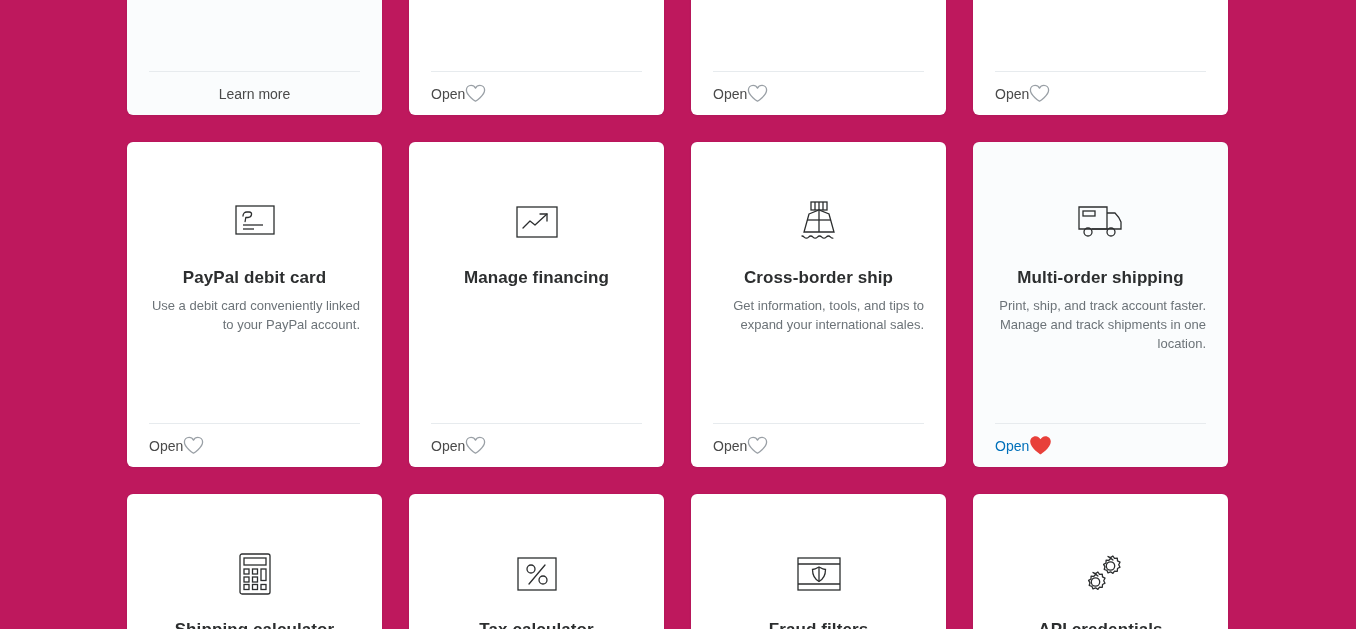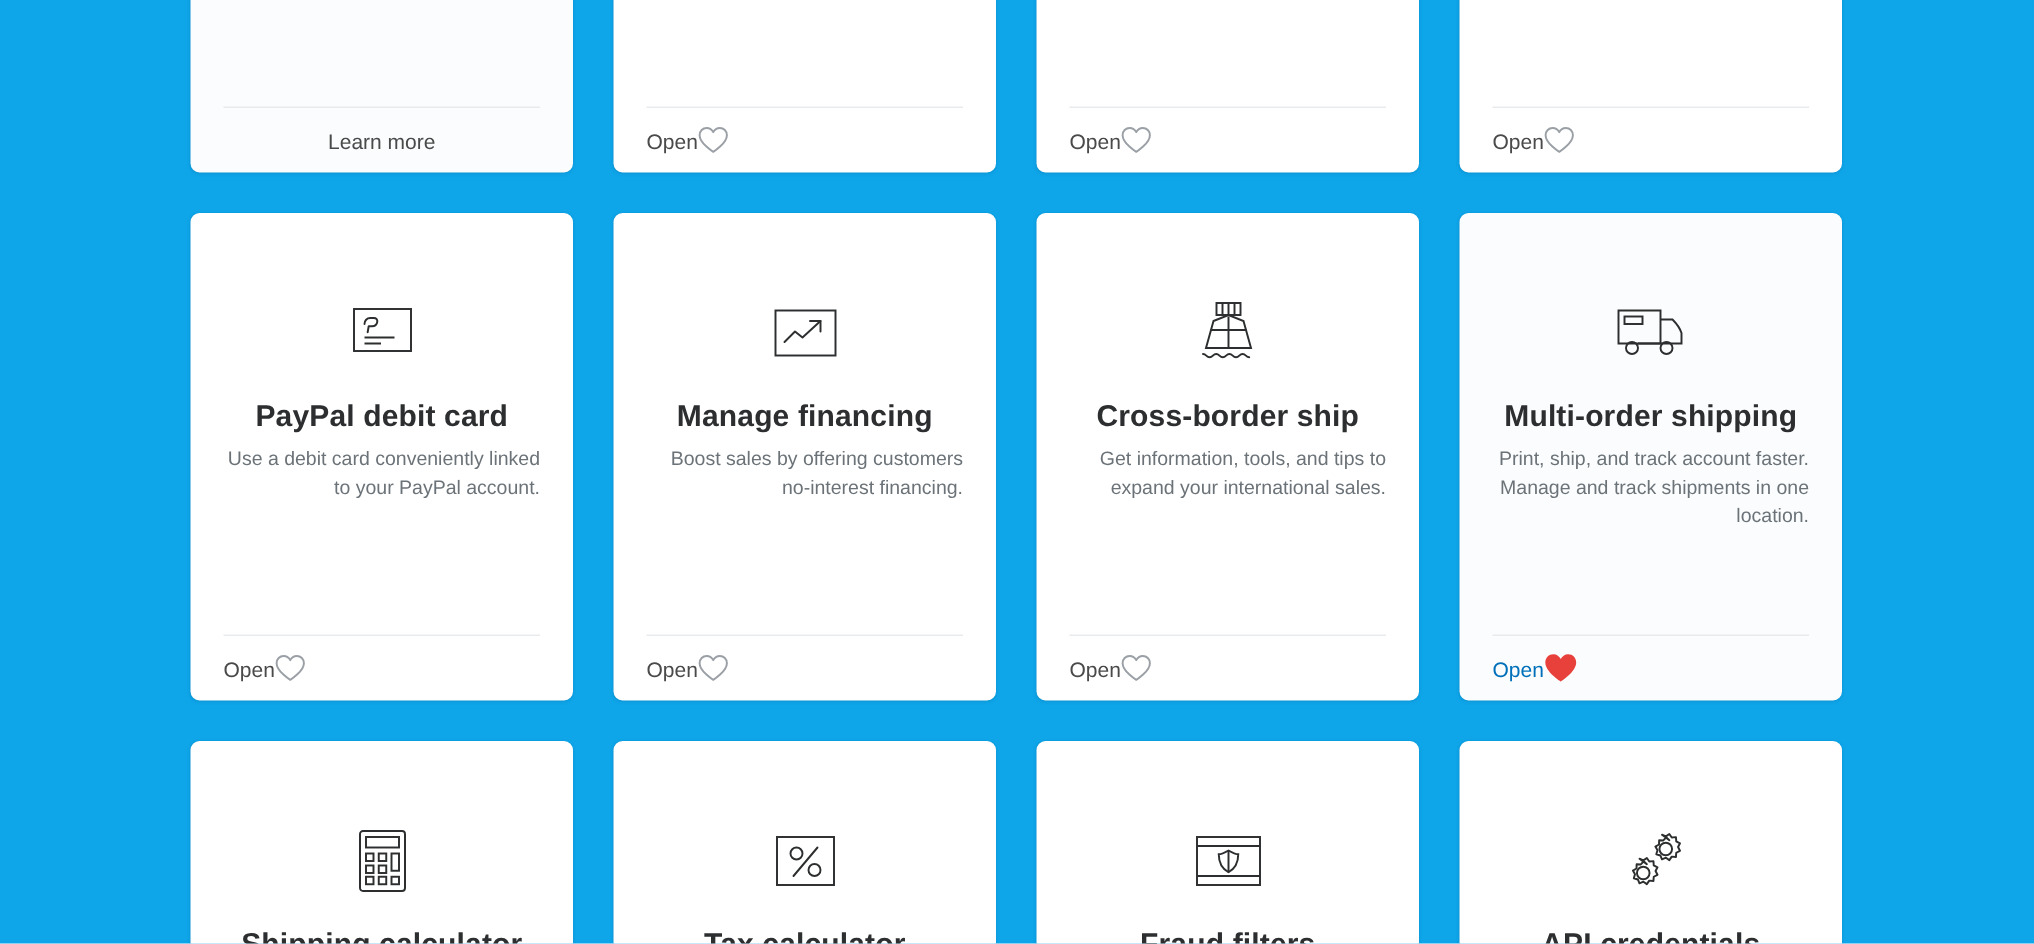--- a/index.html
+++ b/index.html
@@ -9,21 +9,21 @@
     overflow: hidden;
     background: #f2f5f7;
     font-family: "Liberation Sans", sans-serif;
     -webkit-font-smoothing: antialiased;
   }
 
   .page {
     position: relative;
     width: 1356px;
     height: 629px;
-    background: #0ea5e9;
+    background: #be185d;
   }
 
   .grid {
     position: absolute;
     left: 127px;
     top: -210px;
     width: 1102px;
     display: grid;
     grid-template-columns: repeat(4, 255px);
     column-gap: 27px;
@@ -55,21 +55,21 @@
   .icon-wrap {
     height: 48px;
     display: flex;
     align-items: center;
     justify-content: center;
     margin-bottom: 22px;
   }
   .icon-wrap svg { display: block; }
 
   .card-title {
-    font-size: 20px;
+    font-size: 17px;
     font-weight: bold;
     color: #2c2e2f;
     text-align: center;
     line-height: 20px;
     margin-bottom: 8px;
     letter-spacing: 0.1px;
   }
 
   .card-desc {
     font-size: 13px;
@@ -187,21 +187,20 @@
       <div class="card">
         <div class="card-body">
           <div class="icon-wrap">
             <svg width="42" height="32" viewBox="0 0 42 32" fill="none" stroke="#2c2e2f" stroke-width="1.3">
               <rect x="1" y="1" width="40" height="30"></rect>
               <polyline points="7,22 14,15 19,19 31,8" stroke-linecap="round" stroke-linejoin="round"></polyline>
               <polyline points="24,8 31,8 31,15" stroke-linecap="round" stroke-linejoin="round"></polyline>
             </svg>
           </div>
           <div class="card-title">Manage financing</div>
-          <div class="card-desc">Boost sales by offering customers no-interest financing.</div>
         </div>
         <div class="card-footer">
           <a class="open-link">Open</a>
           <button class="fav-btn">
             <svg width="21" height="19" viewBox="0 0 21 19" fill="none" stroke="#9aa0a6" stroke-width="1.3">
               <path d="M10.5 17.2C10.5 17.2 1.4 11.6 1.4 6.1C1.4 3.3 3.5 1.3 6.1 1.3C8.1 1.3 9.7 2.5 10.5 4.1C11.3 2.5 12.9 1.3 14.9 1.3C17.5 1.3 19.6 3.3 19.6 6.1C19.6 11.6 10.5 17.2 10.5 17.2Z" stroke-linejoin="round"></path>
             </svg>
           </button>
         </div>
       </div>

